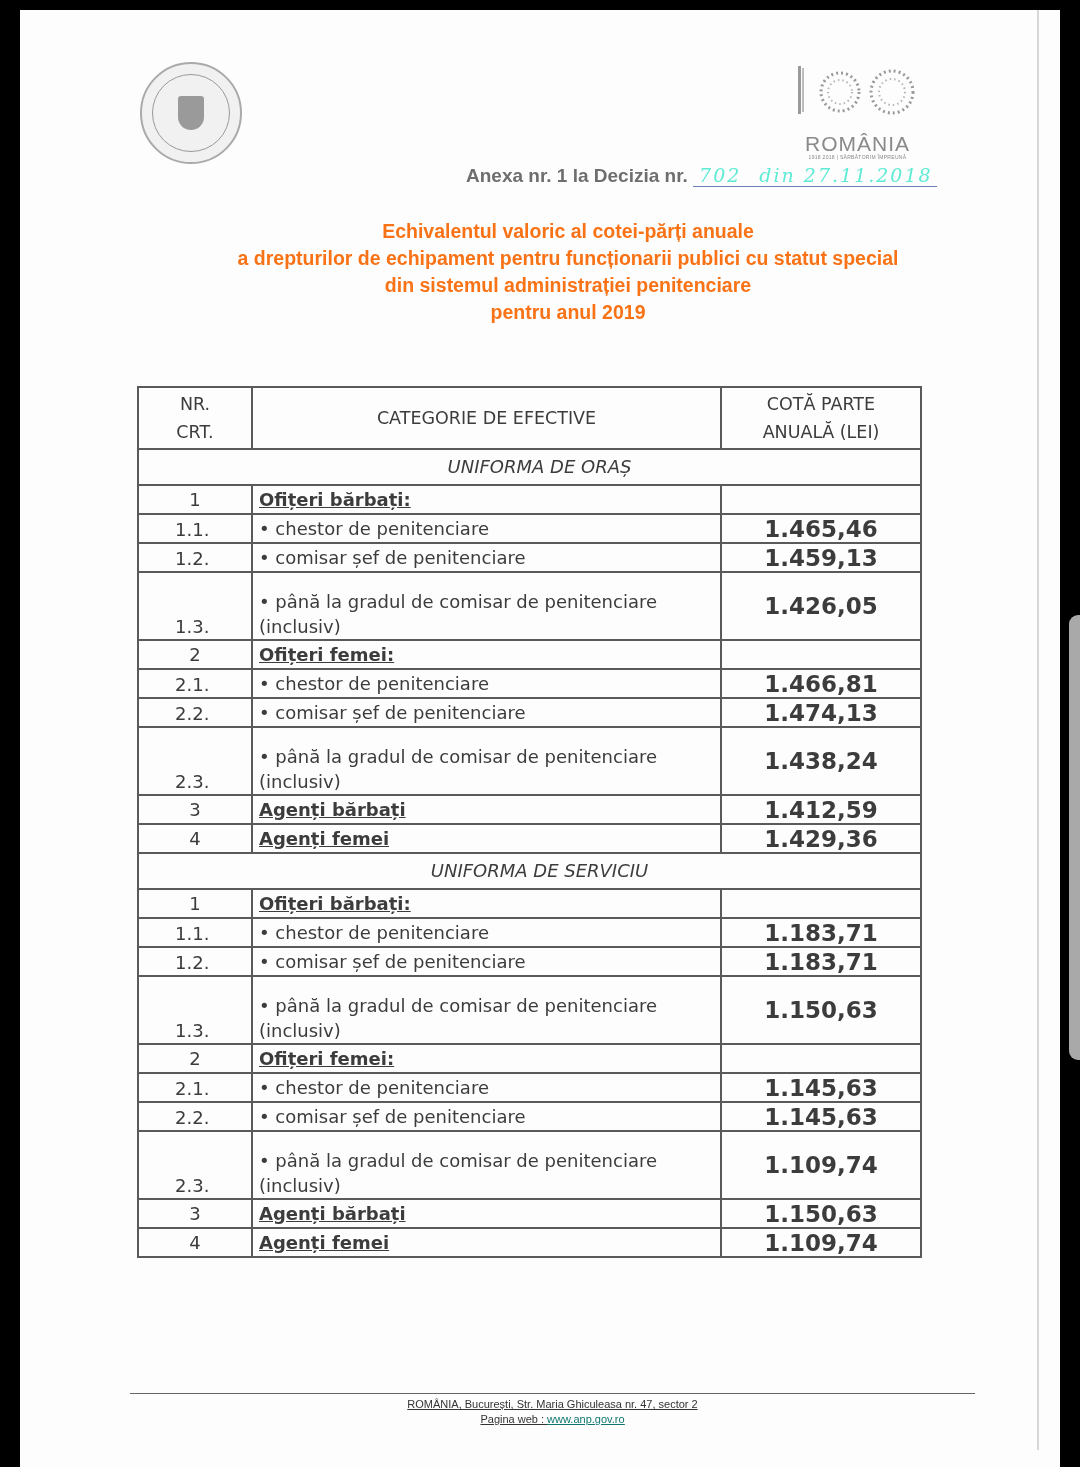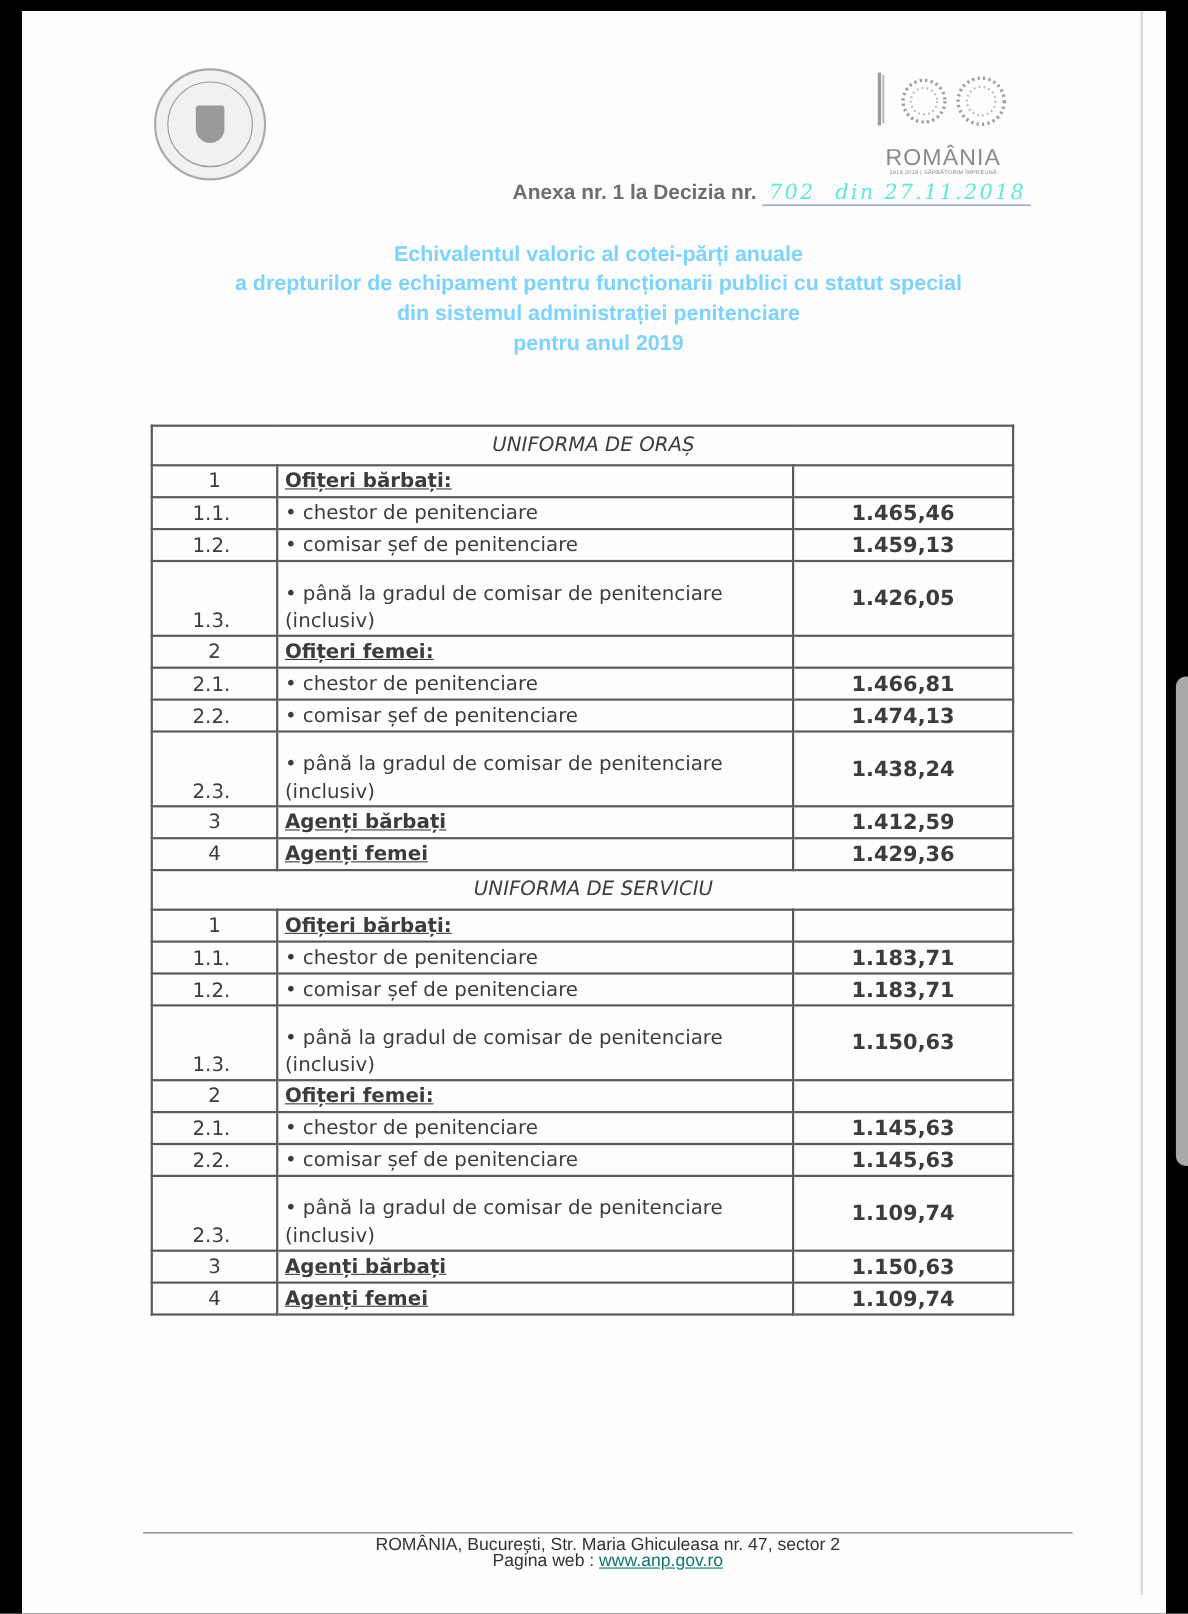--- a/index.html
+++ b/index.html
@@ -14,34 +14,34 @@
 
   .centenary { position: absolute; left: 785px; top: 62px; width: 145px; height: 100px; text-align: center; }
   .centenary svg { display:block; margin: 0 auto; }
   .centenary .ro { font-size: 21px; color: #8a8a8a; letter-spacing: 1px; line-height: 20px; margin-top: 16px; }
   .centenary .ro-sub { font-size: 5px; color: #888; letter-spacing: 0.3px; }
 
   .annex { position: absolute; left: 466px; top: 164px; font-size: 19px; font-weight: bold; color: #6e6e6e; white-space: nowrap; }
   .annex .hand { font-family: "DejaVu Serif", serif; font-style: italic; font-weight: normal; color: #5eead4; border-bottom: 1.5px solid #6a7fb5; padding: 0 4px 0 6px; letter-spacing: 2px; }
   .annex .hand span { margin-right: 18px; }
 
-  .title { position: absolute; left: 124px; top: 218px; width: 840px; text-align: center; font-size: 19.5px; font-weight: bold; color: #7dd3fc; line-height: 27px; }
+  .title { position: absolute; left: 148px; top: 218px; width: 840px; text-align: center; font-size: 19.5px; font-weight: bold; color: #f97316; line-height: 27px; }
 
   table.main { position: absolute; left: 137px; top: 386px; width: 785px; border-collapse: collapse; font-family: "DejaVu Sans", sans-serif; color: #3c3c3c; }
   table.main td { border: 2px solid #5a5a5a; padding: 0 6px; font-size: 18px; height: 27px; line-height: 24px; }
   table.main td.nr { width: 70px; text-align: center; }
   table.main td.nr.sub { text-align: left; vertical-align: bottom; padding-left: 36px; }
-  table.main td.val { width: 186px; text-align: center; font-weight: bold; font-size: 19px; }
+  table.main td.val { width: 186px; text-align: center; font-weight: bold; font-size: 23px; }
   table.main td.cat.group { text-decoration: underline; font-weight: bold; }
   table.main td.cat.tall { line-height: 25px; padding-top: 16px; }
   table.main tr.head td { height: 60px; text-align: center; font-size: 17.5px; line-height: 28px; }
   table.main tr.section td { text-align: center; font-style: italic; font-size: 18px; height: 34px; padding-left: 26px; }
 
   .footer-rule { position: absolute; left: 130px; top: 1393px; width: 845px; height: 1px; background: #666; }
-  .footer { position: absolute; left: 130px; top: 1397px; width: 845px; text-align: center; font-size: 16px; color: #333; line-height: 15px; }
+  .footer { position: absolute; left: 130px; top: 1397px; width: 845px; text-align: center; font-size: 11px; color: #333; line-height: 15px; text-decoration: underline; }
   .footer a { color: #0f766e; text-decoration: underline; }
 </style>
 </head>
 <body>
 
 <div class="page"></div>
 <div class="page-edge"></div>
 <div class="scroll-handle"></div>
 
 <div class="seal">
@@ -72,20 +72,31 @@
 
 <div class="title">
   <div>Echivalentul valoric al cotei-părți anuale</div>
   <div>a drepturilor de echipament pentru funcționarii publici cu statut special</div>
   <div>din sistemul administrației penitenciare</div>
   <div>pentru anul 2019</div>
 </div>
 
 <table class="main">
   <tbody id="tbody">
+    <tr class="head">
+      <td class="nr">
+        <div>NR.</div>
+        <div>CRT.</div>
+      </td>
+      <td>CATEGORIE DE EFECTIVE</td>
+      <td class="val" style="font-weight:normal">
+        <div>COTĂ PARTE</div>
+        <div>ANUALĂ (LEI)</div>
+      </td>
+    </tr>
   <tr class="section">
         <td colspan="3">UNIFORMA DE ORAȘ</td>
       </tr>
       <tr>
         <td class="nr">1</td>
         <td class="cat group">Ofițeri bărbați:</td>
         <td class="val"></td>
       </tr>
       <tr>
         <td class="nr sub">1.1.</td>

